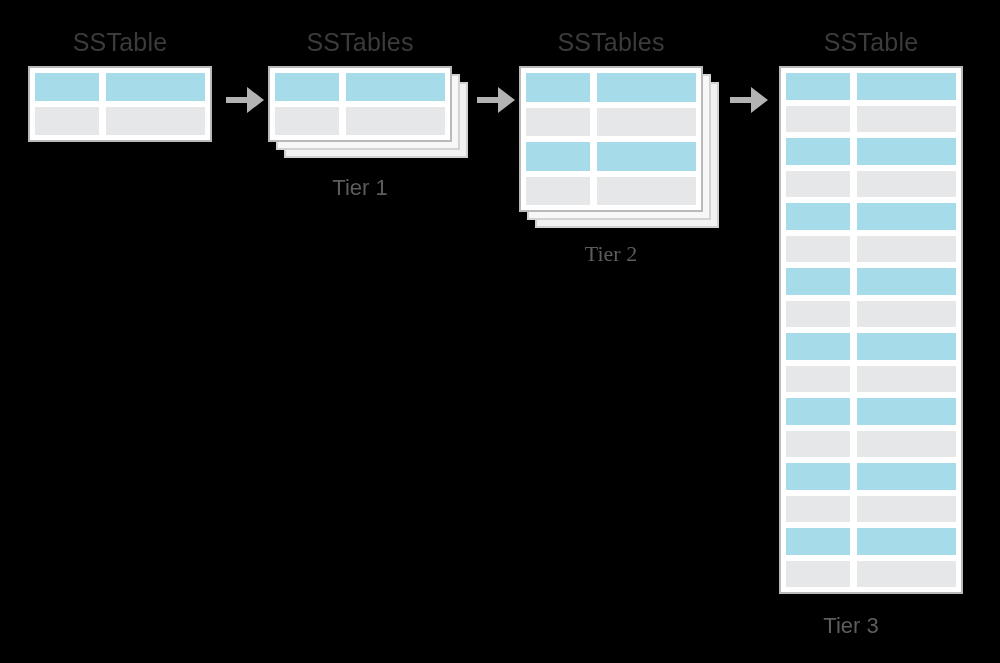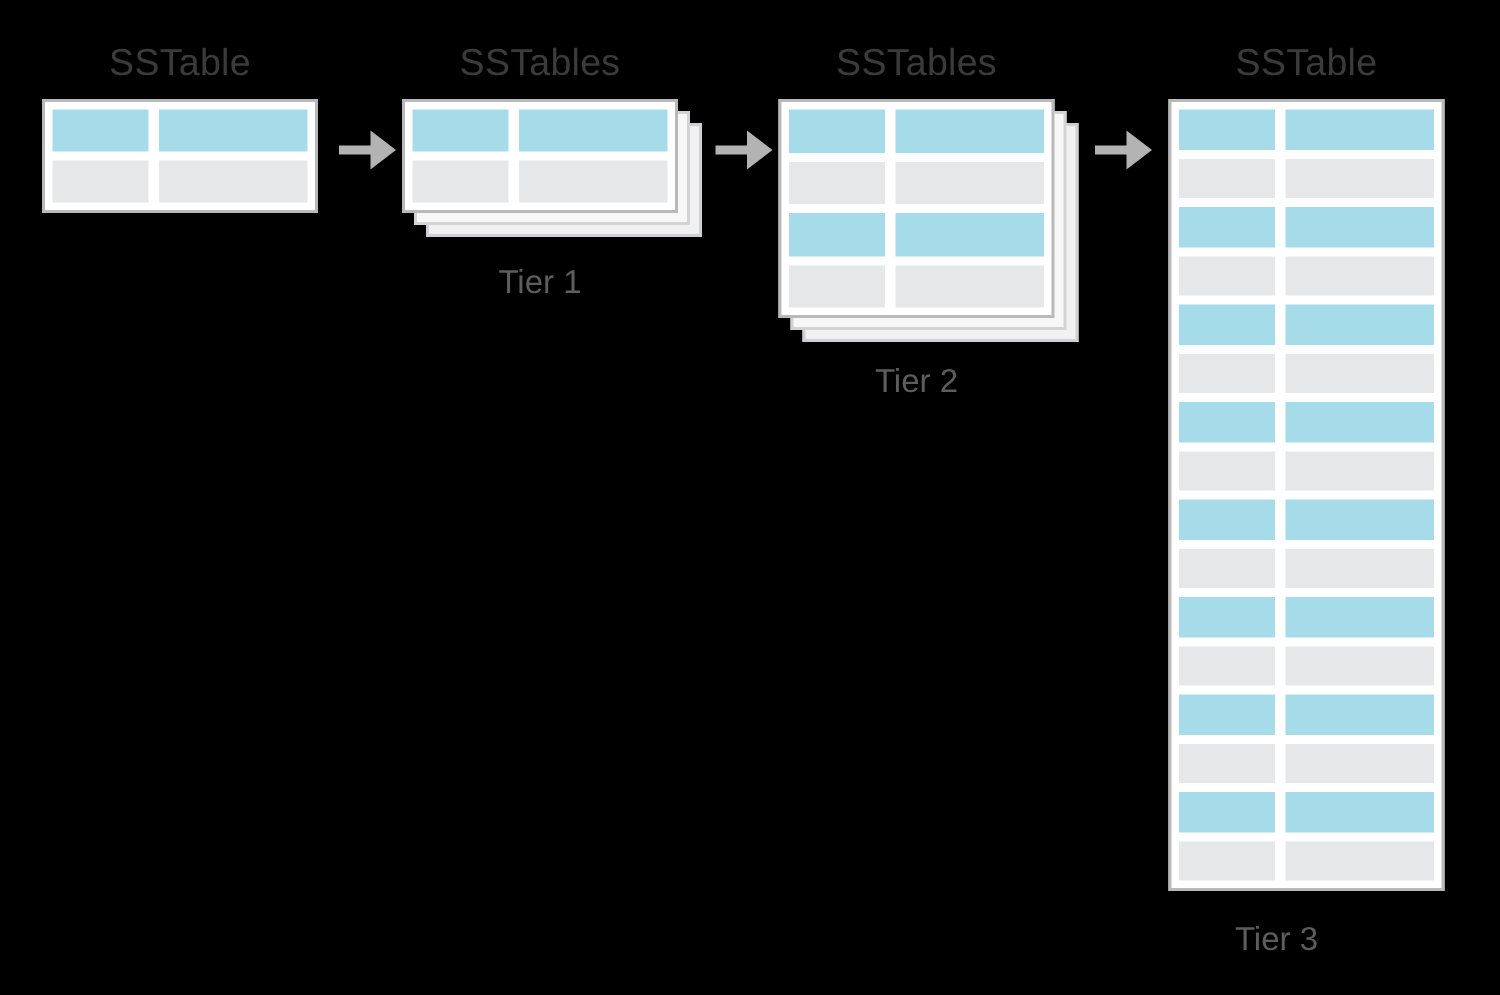--- a/index.html
+++ b/index.html
@@ -176,21 +176,21 @@
         <div class="cell key blue"></div>
         <div class="cell val blue"></div>
       </div>
       <div class="row">
         <div class="cell key grey"></div>
         <div class="cell val grey"></div>
       </div>
     </div>
   </div>
 
-  <div class="tier-label" style="left:519px; top:243px; width:184px;">Tier 2</div>
+  <div class="tier-label" style="left:519px; top:243px; width:184px;font-family:Liberation Serif, serif;">Tier 2</div>
 
   <div class="arrow" style="left:730px; top:87px; width:38px;">
     <div class="shaft" style="width:24px;"></div>
     <div class="head" style="left:21px;"></div>
   </div>
 
   <div class="col-title" style="left:779px; top:30px; width:184px;">SSTable</div>
 
   <div class="card" style="left:779px; top:66px; width:184px; height:528px;">
     <div class="card-inner">

